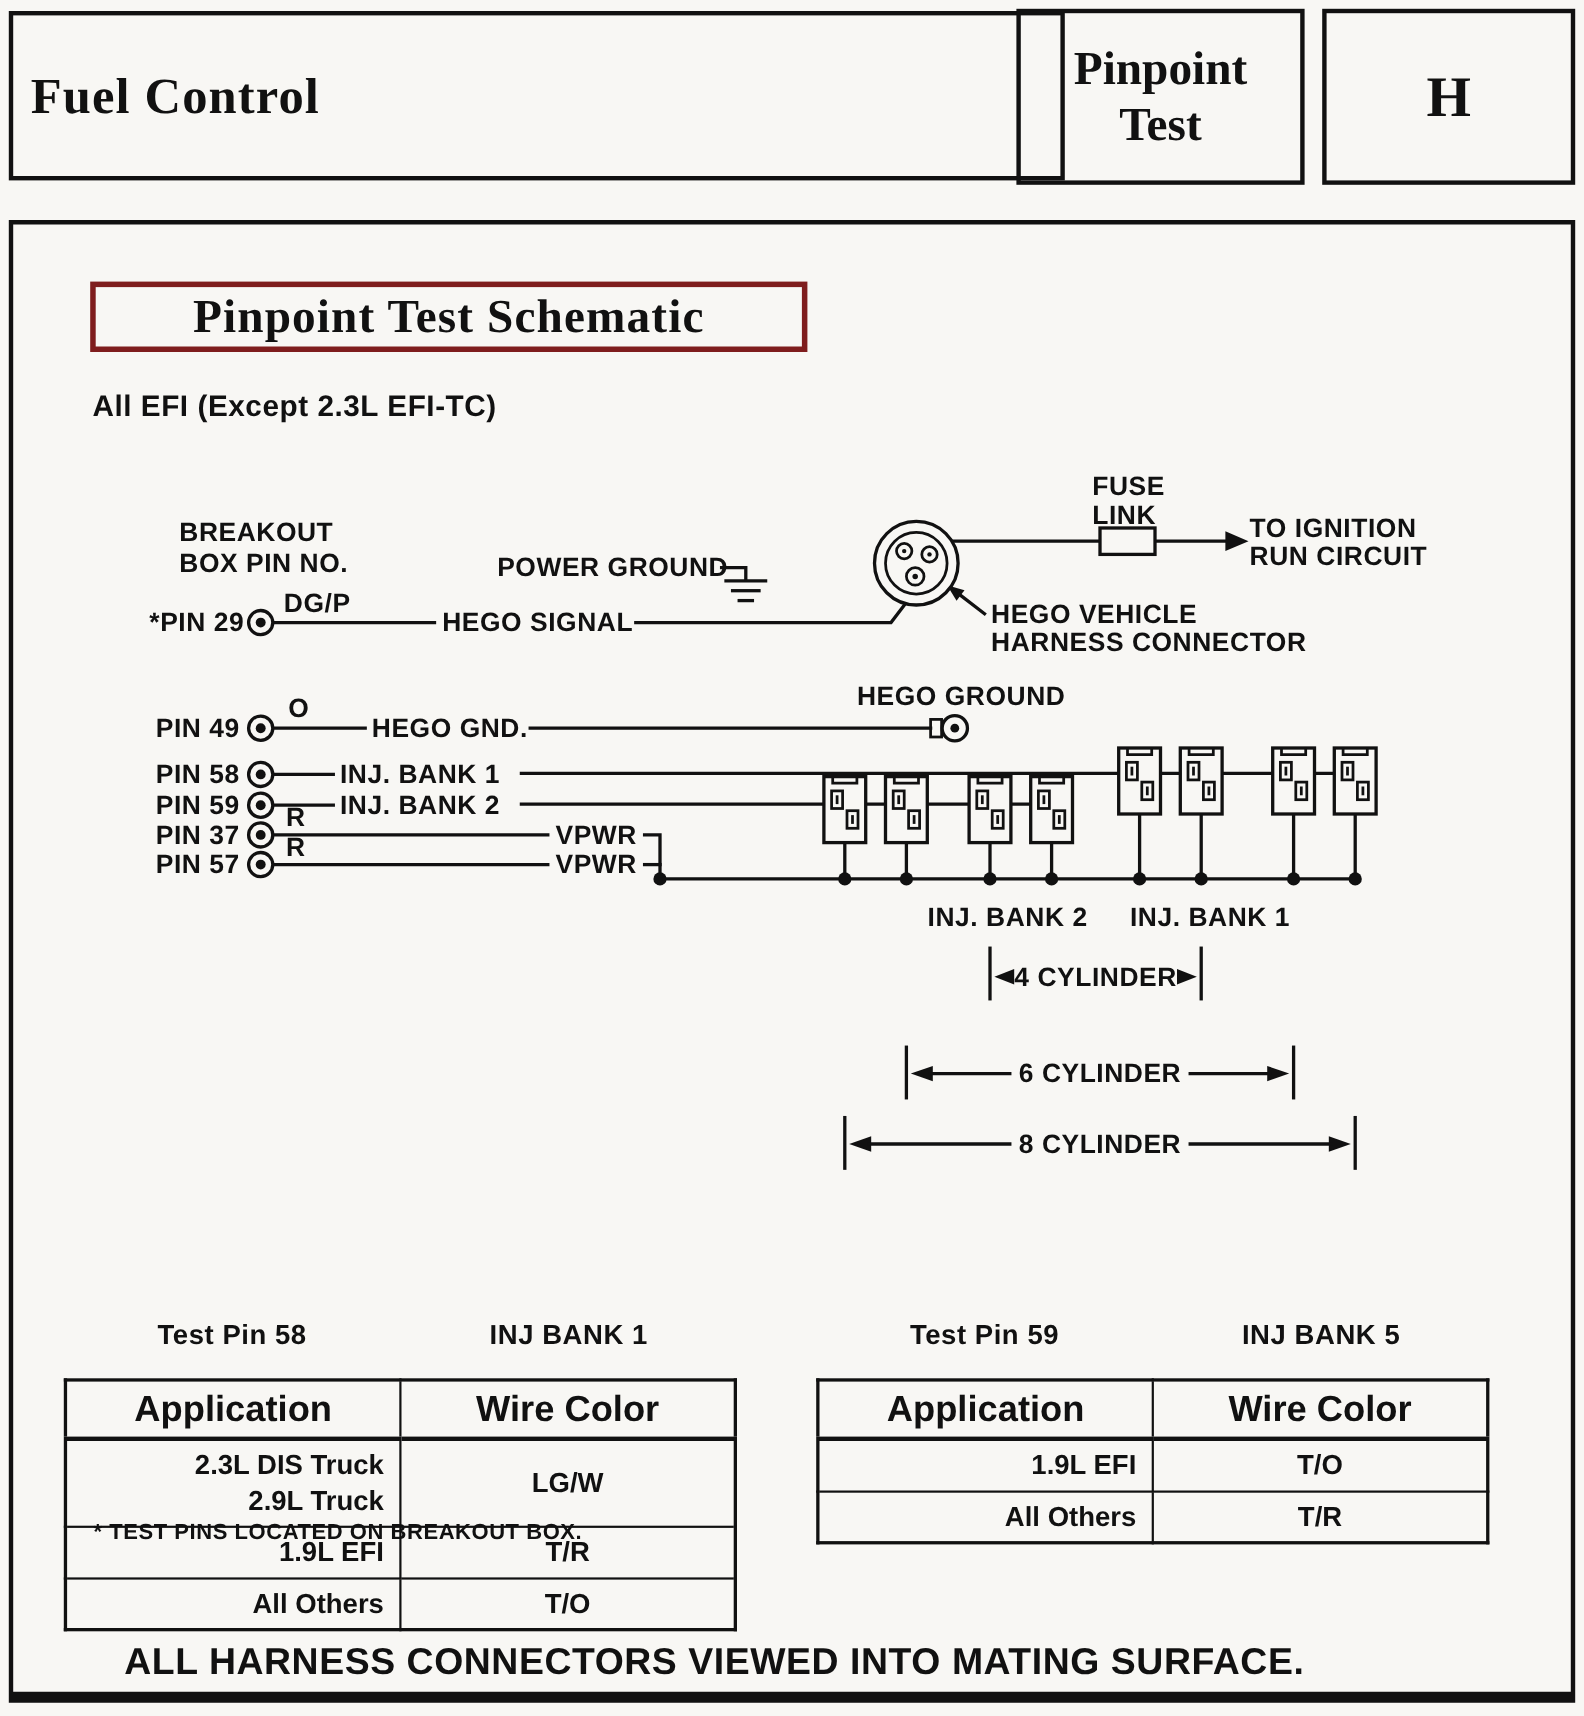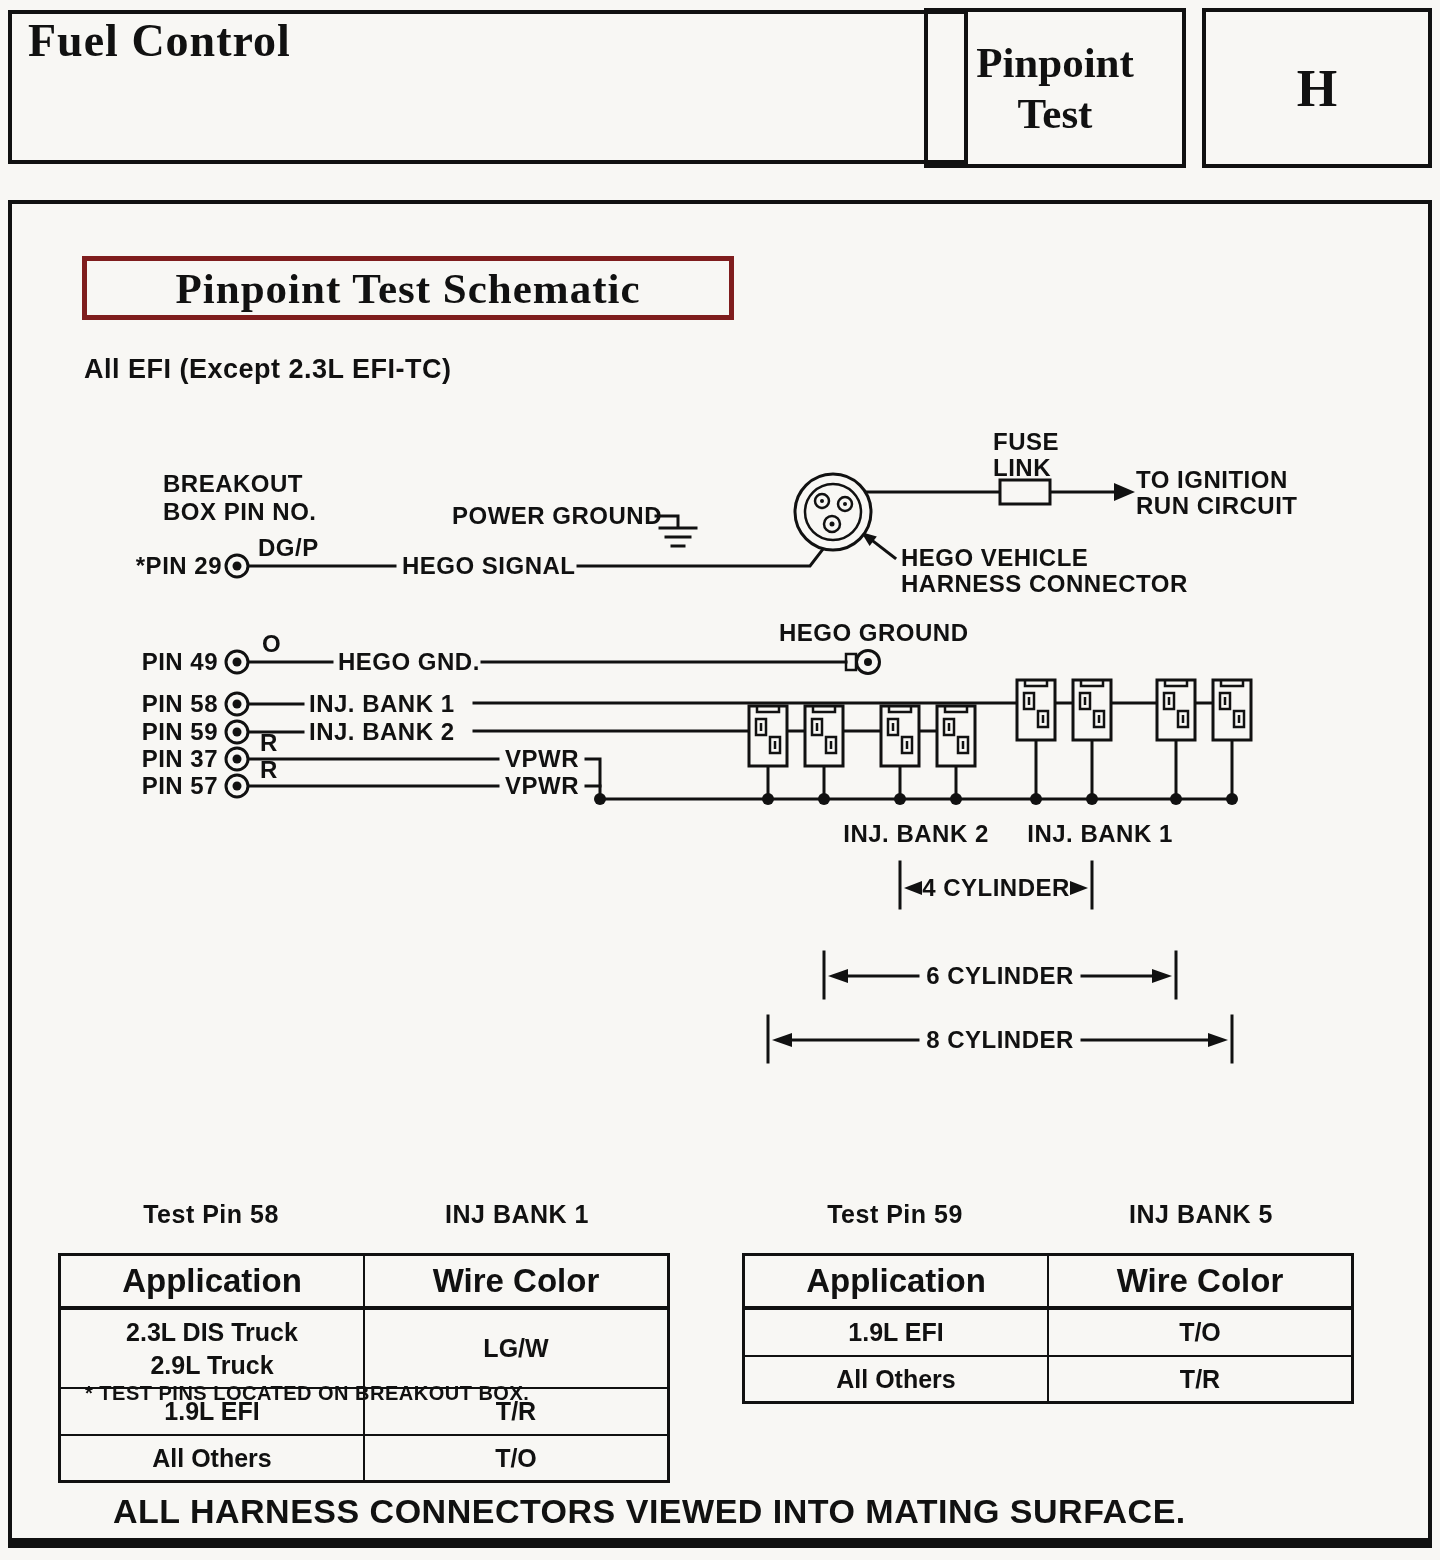--- a/index.html
+++ b/index.html
@@ -6,21 +6,21 @@
   html,body { background:#d9d7d2; }
   .page {
     position:relative; width:1440px; height:1560px;
     background:#f8f7f4; color:#111; overflow:hidden;
     font-family:"Liberation Sans", sans-serif;
   }
   .abs { position:absolute; }
   .frame { position:absolute; border:4px solid #111; background:transparent; }
 
   
-  .hdr-left { left:8px; top:10px; width:960px; height:154px; display:flex; padding-left:16px; }
+  .hdr-left { left:8px; top:10px; width:960px; height:154px; display:flex; align-items:center; padding-left:16px; }
   .hdr-left .t { font-family:"Liberation Serif", serif; font-weight:bold; font-size:46px; letter-spacing:1px; }
   .hdr-mid { left:924px; top:8px; width:262px; height:160px; display:flex; flex-direction:column; align-items:center; justify-content:center; gap:4px; }
   .hdr-mid .t { font-family:"Liberation Serif", serif; font-weight:bold; font-size:43px; line-height:1.1; }
   .hdr-right { left:1202px; top:8px; width:230px; height:160px; display:flex; align-items:center; justify-content:center; }
   .hdr-right .t { font-family:"Liberation Serif", serif; font-weight:bold; font-size:52px; }
 
   
   .main-box { left:8px; top:200px; width:1424px; height:1348px; border:4px solid #111; border-bottom-width:10px; }
 
   .schem-title-box { left:82px; top:256px; width:652px; height:64px; border:7px solid #7f1d1d; display:flex; align-items:center; justify-content:center; }
@@ -35,21 +35,21 @@
   .wfill { stroke:#111; stroke-width:3; fill:#f8f7f4; }
   .dot { fill:#111; stroke:none; }
 
   
   .table-block { position:absolute; width:612px; }
   .table-titles { display:flex; font-weight:bold; font-size:25px; margin-bottom:24px; }
   .table-titles > div { flex:1; text-align:center; letter-spacing:0.5px; }
   .data-table { width:100%; border-collapse:collapse; border:3px solid #111; background:transparent; }
   .data-table th { border:2.5px solid #111; border-bottom:4px solid #111; font-size:33px; font-weight:bold; padding:6px 8px; text-align:center; width:50%; }
   .data-table td { border:2.5px solid #111; font-size:25px; font-weight:bold; padding:6px 14px; line-height:1.3; }
-  .data-table td.app { text-align:center; white-space:pre-line; }
+  .data-table td.app { text-align:right; white-space:pre-line; }
   .data-table td.wire { text-align:center; }
 
   
   .foot1 { left:85px;  top:1382px; font-weight:bold; font-size:20px; letter-spacing:0.5px; }
   .foot2 { left:113px; top:1492px; font-weight:bold; font-size:34px; letter-spacing:0.5px; }
 </style>
 </head>
 <body>
 
 <div class="page">

